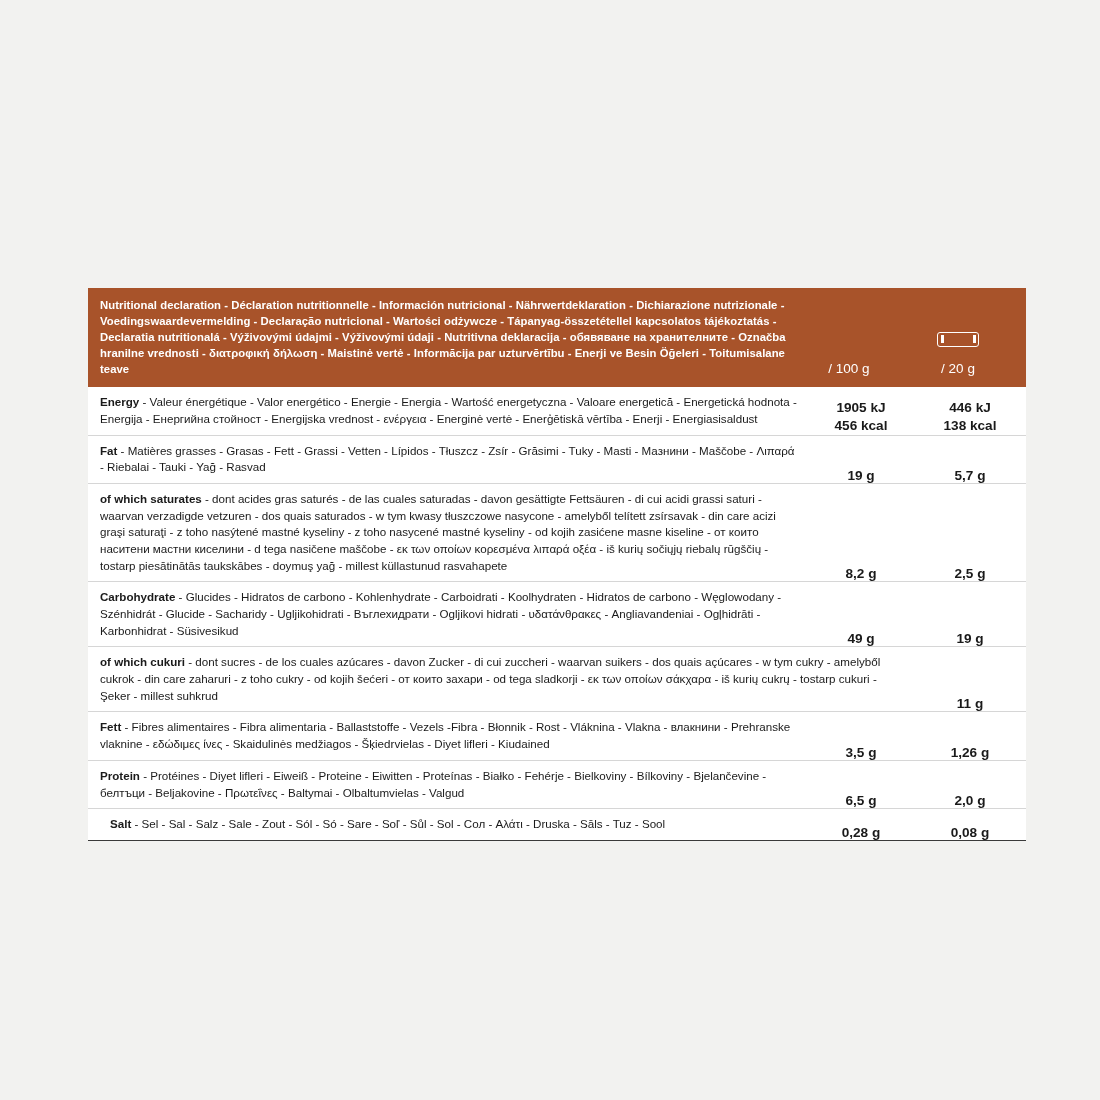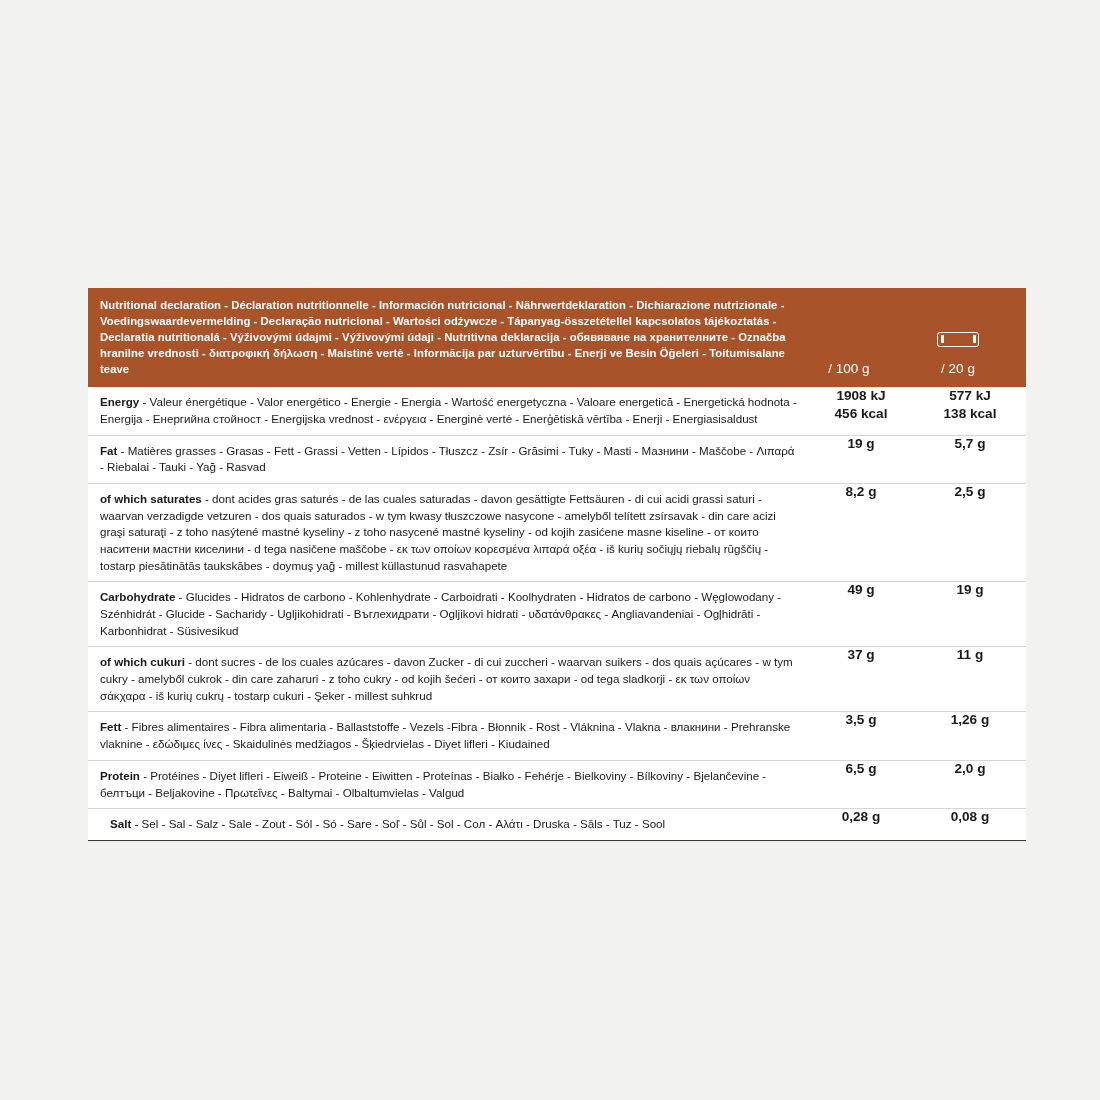--- a/index.html
+++ b/index.html
@@ -74,21 +74,21 @@
     background: #ffffff;
   }
   .bar-icon .tipL { left: 3.5px; }
   .bar-icon .tipR { right: 3.5px; }
   
   .table-body {
     background: #ffffff;
   }
   .row {
     display: flex;
-    align-items: flex-start;
+    align-items: flex-end;
     border-bottom: 1px solid #d6d6d6;
     box-sizing: border-box;
   }
   .row:last-child {
     border-bottom: 1.6px solid #3a3a3a;
     padding-left: 10px;
   }
   .row .names {
     flex: 1 1 auto;
     font-size: 11.6px;
@@ -138,27 +138,27 @@
       <span>/ 20 g</span>
     </div>
   </div>
 
   <div class="table-body">
 
     <div class="row">
       <div class="names"><b>Energy</b><span> - Valeur énergétique - Valor energético - Energie - Energia - Wartość energetyczna - Valoare energetică - Energetická hodnota - Energija - Енергийна стойност - Energijska vrednost - ενέργεια - Energinė vertė - Enerģētiskā vērtība - Enerji - Energiasisaldust</span></div>
       <div class="val">
           <div class="stack">
-            <div>1908 kJ</div>
+            <div>1905 kJ</div>
             <div>456 kcal</div>
           </div>
         </div>
       <div class="val second">
           <div class="stack">
-            <div>577 kJ</div>
+            <div>446 kJ</div>
             <div>138 kcal</div>
           </div>
         </div>
     </div>
 
     <div class="row">
       <div class="names"><b>Fat</b><span> - Matières grasses - Grasas - Fett - Grassi - Vetten - Lípidos - Tłuszcz - Zsír - Grăsimi - Tuky - Masti - Мазнини - Maščobe - Λιπαρά - Riebalai - Tauki - Yağ - Rasvad</span></div>
       <div class="val">19 g</div>
       <div class="val second">5,7 g</div>
     </div>
@@ -170,21 +170,20 @@
     </div>
 
     <div class="row">
       <div class="names"><b>Carbohydrate</b><span> - Glucides - Hidratos de carbono - Kohlenhydrate - Carboidrati - Koolhydraten - Hidratos de carbono - Węglowodany - Szénhidrát - Glucide - Sacharidy - Ugljikohidrati - Въглехидрати - Ogljikovi hidrati - υδατάνθρακες - Angliavandeniai - Ogļhidrāti - Karbonhidrat - Süsivesikud</span></div>
       <div class="val">49 g</div>
       <div class="val second">19 g</div>
     </div>
 
     <div class="row">
       <div class="names"><b>of which cukuri</b><span> - dont sucres - de los cuales azúcares - davon Zucker - di cui zuccheri - waarvan suikers - dos quais açúcares - w tym cukry - amelyből cukrok - din care zaharuri - z toho cukry - od kojih šećeri - от които захари - od tega sladkorji - εκ των οποίων σάκχαρα - iš kurių cukrų - tostarp cukuri - Şeker - millest suhkrud</span></div>
-      <div class="val">37 g</div>
       <div class="val second">11 g</div>
     </div>
 
     <div class="row">
       <div class="names"><b>Fett</b><span> - Fibres alimentaires - Fibra alimentaria - Ballaststoffe - Vezels -Fibra - Błonnik - Rost - Vláknina - Vlakna - влакнини - Prehranske vlaknine - εδώδιμες ίνες - Skaidulinės medžiagos - Šķiedrvielas - Diyet lifleri - Kiudained</span></div>
       <div class="val">3,5 g</div>
       <div class="val second">1,26 g</div>
     </div>
 
     <div class="row">

